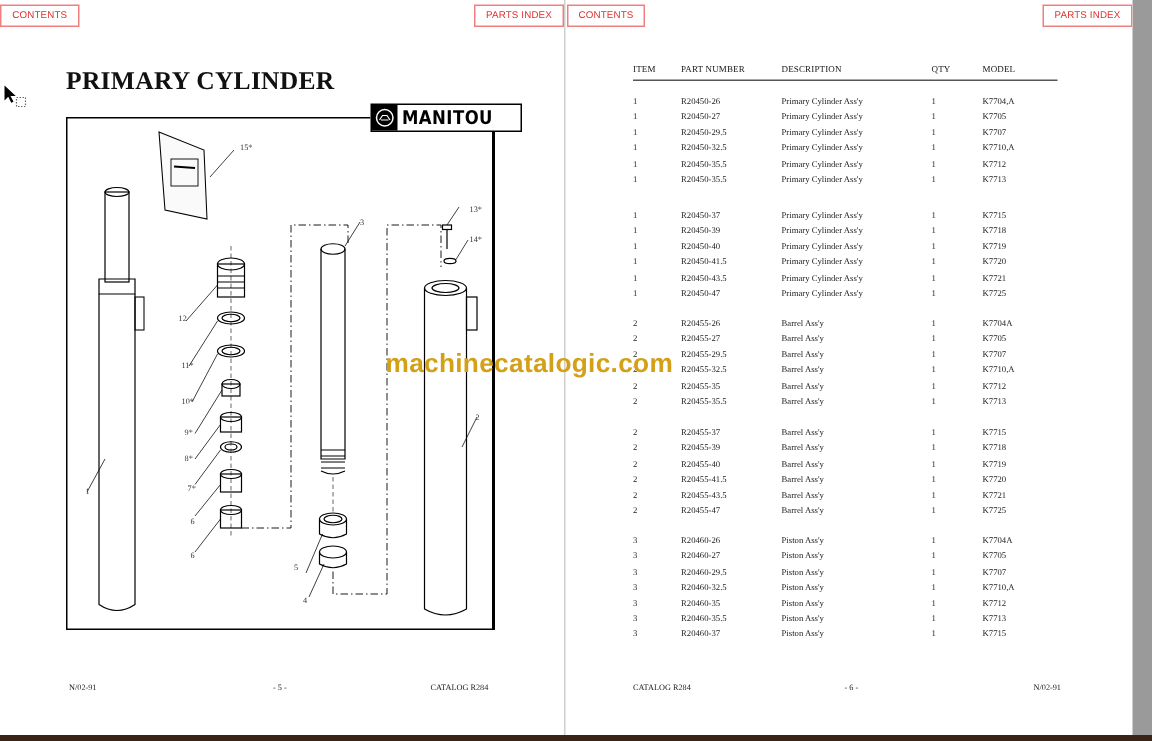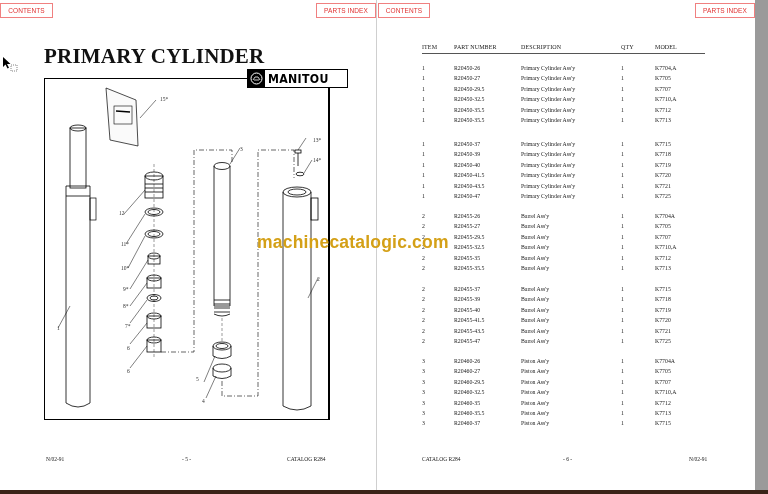--- a/index.html
+++ b/index.html
@@ -19,21 +19,21 @@
     background: #3a2418;
   }
   .navbtn {
     position: absolute; top: 3px; height: 15px; box-sizing: border-box;
     border: 1px solid #f08080; background: #fff; color: #e03030;
     font-family: "Liberation Sans", sans-serif; font-size: 6.5px;
     line-height: 13px; text-align: center; cursor: pointer;
     letter-spacing: 0.1px;
   }
   .title {
-    position: absolute; left: 44px; top: 44px; font-size: 21px;
+    position: absolute; left: 44px; top: 44px; font-size: 17px;
     font-weight: bold; letter-spacing: 0.2px; color: #111;
   }
   .cursor {
     position: absolute; left: 2px; top: 56px; width: 18px; height: 18px;
   }
   .diagram-frame {
     position: absolute; left: 44px; top: 78px; width: 286px; height: 342px;
   }
   .logo {
     position: absolute; left: 247px; top: 69px; width: 101px; height: 19px;

